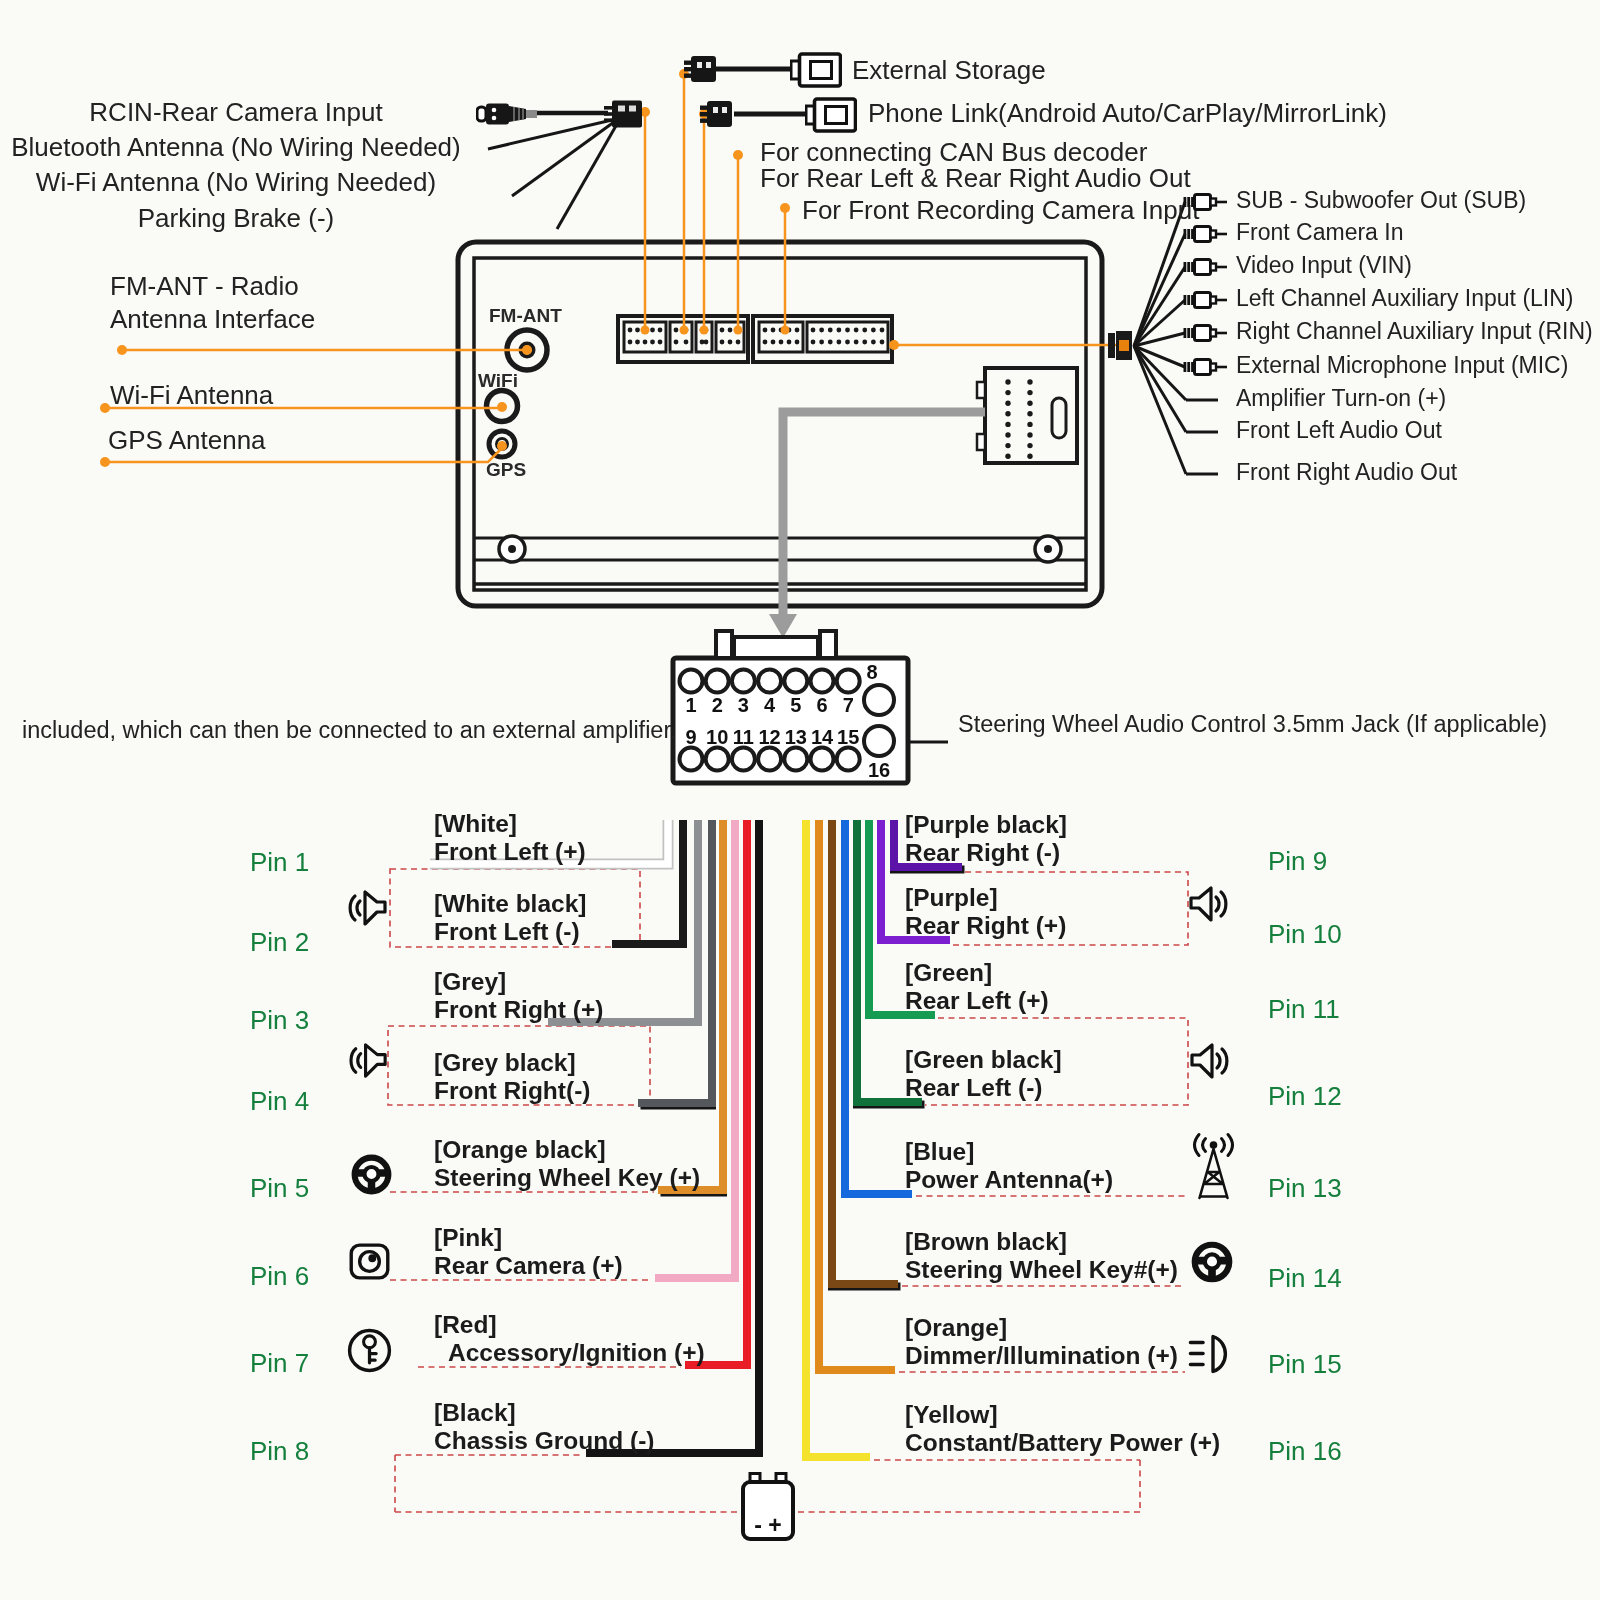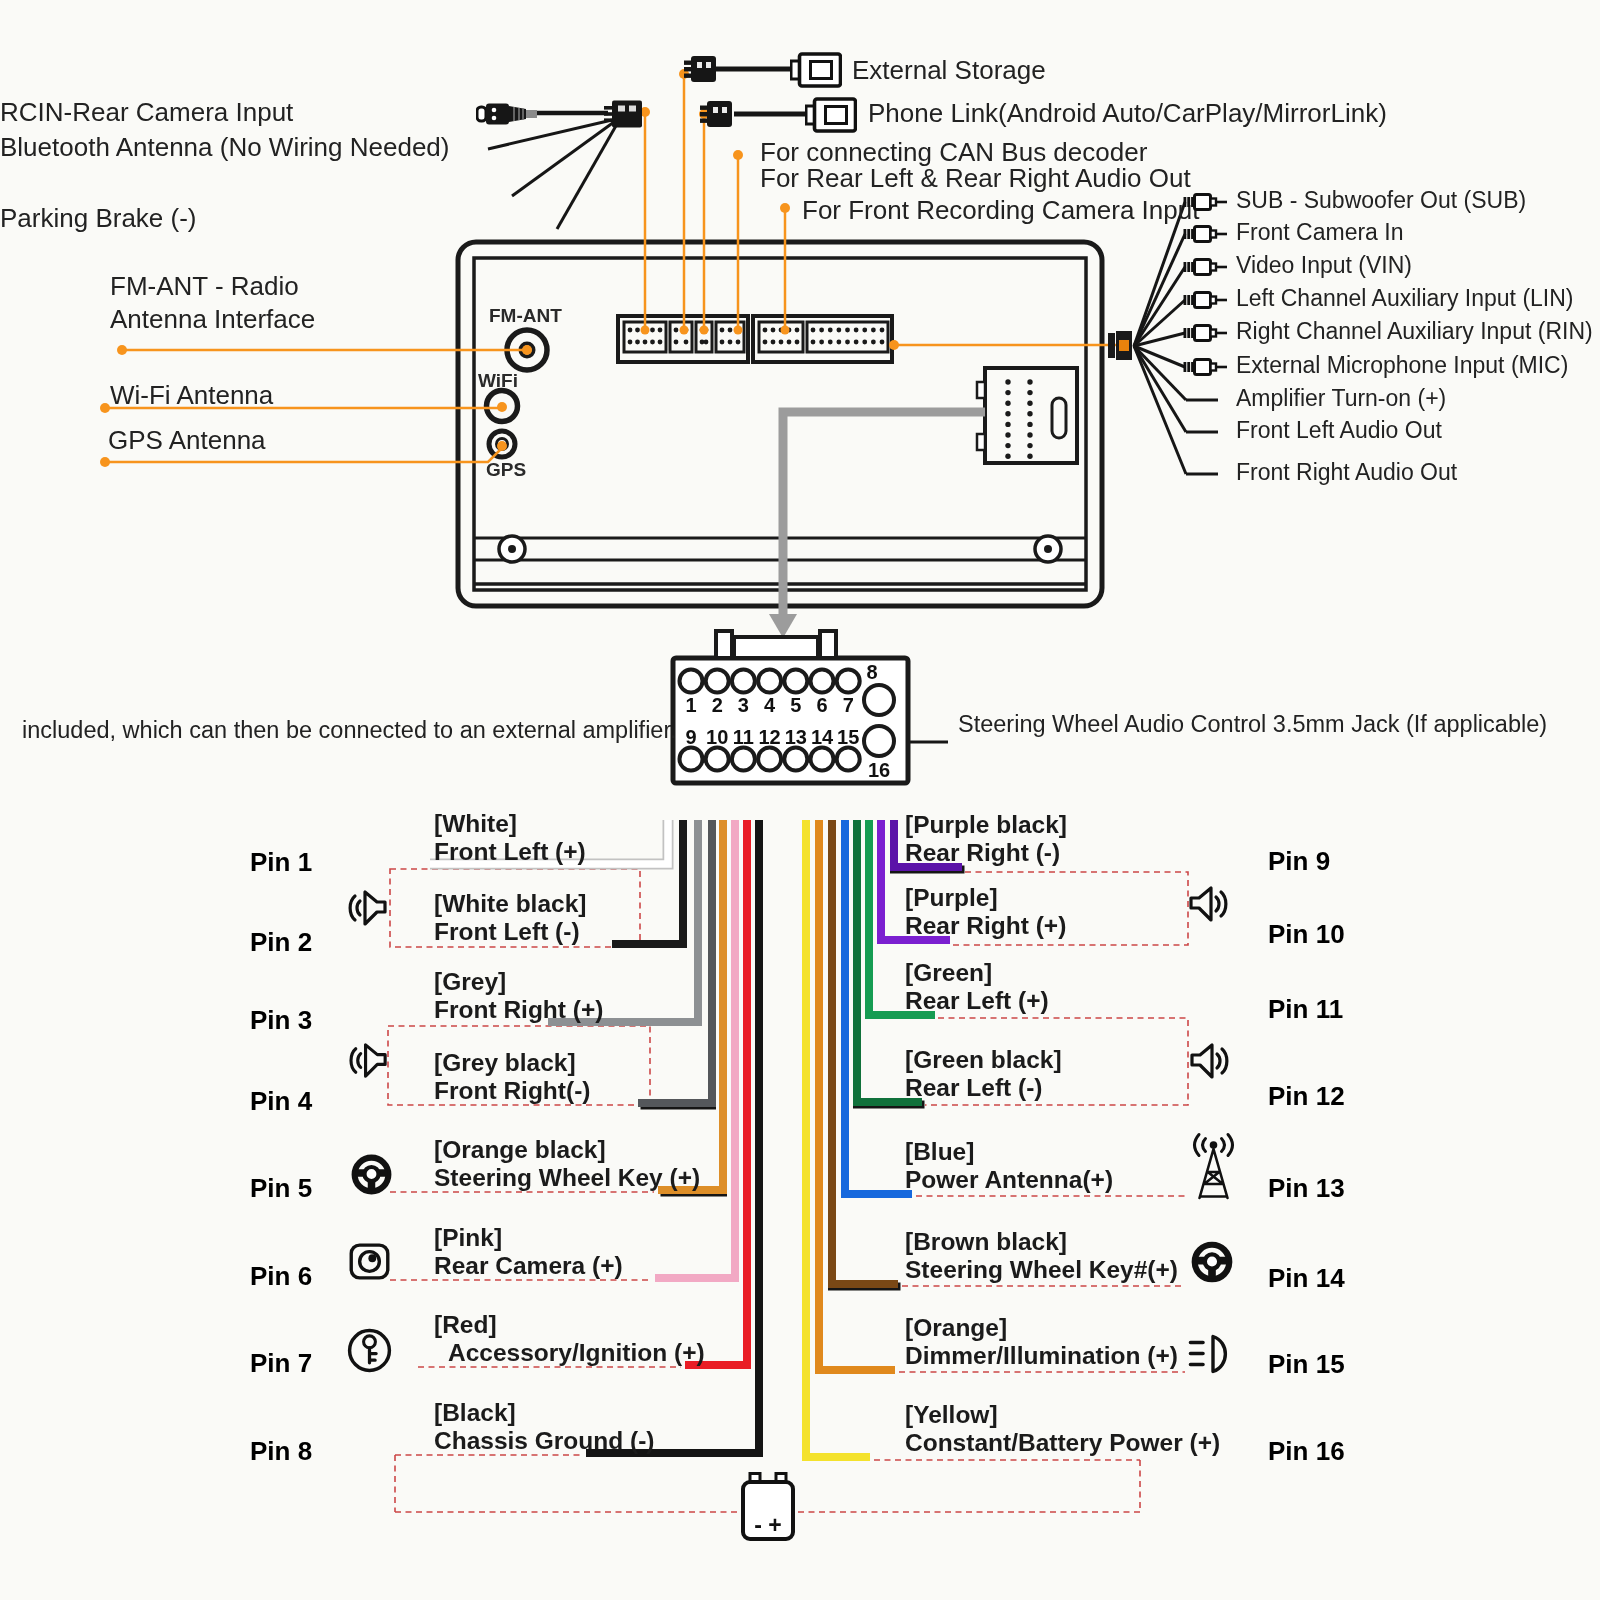--- a/index.html
+++ b/index.html
@@ -2,22 +2,22 @@
 <html><head>
 <meta charset="utf-8">
 <style>
   html,body{margin:0;padding:0;background:#e8e8e8;}
   #canvas{position:relative;width:1600px;height:1600px;background:#FAFAF7;overflow:hidden;
           font-family:"Liberation Sans",sans-serif;}
   #lines{position:absolute;left:0;top:0;z-index:1;}
   .lbl{position:absolute;z-index:2;color:#222;white-space:nowrap;line-height:1.12;}
   .sz26{font-size:26px;}
   .sz23{font-size:23px;}
-  .ra{left:0;width:472px;text-align:left;}
-  .pinname{font-size:26px;font-weight:700;color:#000000;}
+  .ra{left:0;width:472px;text-align:center;}
+  .pinname{font-size:26px;font-weight:400;color:#15803d;}
   .wlab{font-size:24.5px;font-weight:700;color:#1b1b1b;line-height:28px;}
   .hulab{font-size:19px;font-weight:700;color:#2a2a2a;}
   .icon{position:absolute;z-index:3;}
   .icon svg{display:block;width:100%;height:100%;}
   .flip svg{transform:scaleX(-1);}
   #battery-box{position:absolute;z-index:3;}
   #battery-label{position:absolute;z-index:4;text-align:center;font-weight:700;font-size:23px;color:#111;}
 </style>
 </head>
 <body>
@@ -239,20 +239,21 @@
       <circle cx="848.2" cy="759" r="11.5" stroke="#1A1A1A" stroke-width="4" fill="none"></circle>
       <text x="848.2" y="744" text-anchor="middle" fill="#111" style="font:700 20px &quot;Liberation Sans&quot;,sans-serif">15</text>
       <circle cx="879" cy="700" r="15" stroke="#1A1A1A" stroke-width="4" fill="none"></circle>
       <text x="872" y="679" text-anchor="middle" fill="#111" style="font:700 20px &quot;Liberation Sans&quot;,sans-serif">8</text>
       <circle cx="879" cy="741" r="15" stroke="#1A1A1A" stroke-width="4" fill="none"></circle>
       <text x="879" y="777" text-anchor="middle" fill="#111" style="font:700 20px &quot;Liberation Sans&quot;,sans-serif">16</text>
     </svg>
 
   <div class="lbl sz26 ra" style="top:98px">RCIN-Rear Camera Input</div>
   <div class="lbl sz26 ra" style="top:133px">Bluetooth Antenna (No Wiring Needed)</div>
+  <div class="lbl sz26 ra" style="top:168px">Wi-Fi Antenna (No Wiring Needed)</div>
   <div class="lbl sz26 ra" style="top:204px">Parking Brake (-)</div>
 
   <div class="lbl sz26" style="left:852px;top:56px">External Storage</div>
   <div class="lbl sz26" style="left:868px;top:99px">Phone Link(Android Auto/CarPlay/MirrorLink)</div>
   <div class="lbl sz26" style="left:760px;top:164px">For Rear Left &amp; Rear Right Audio Out</div>
   <div class="lbl sz26" style="left:760px;top:138px">For connecting CAN Bus decoder</div>
   <div class="lbl sz26" style="left:802px;top:196px">For Front Recording Camera Input</div>
 
   <div class="lbl sz26" style="left:110px;top:272px">FM-ANT - Radio</div>
   <div class="lbl sz26" style="left:110px;top:305px">Antenna Interface</div>

